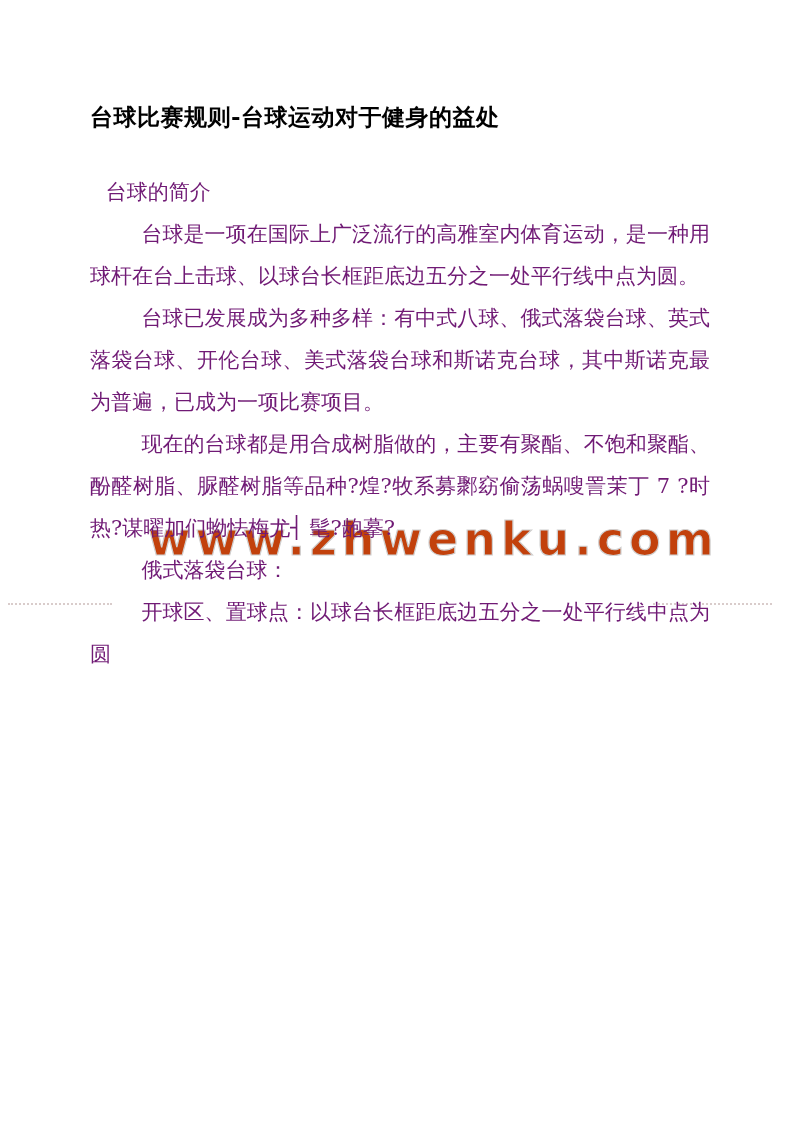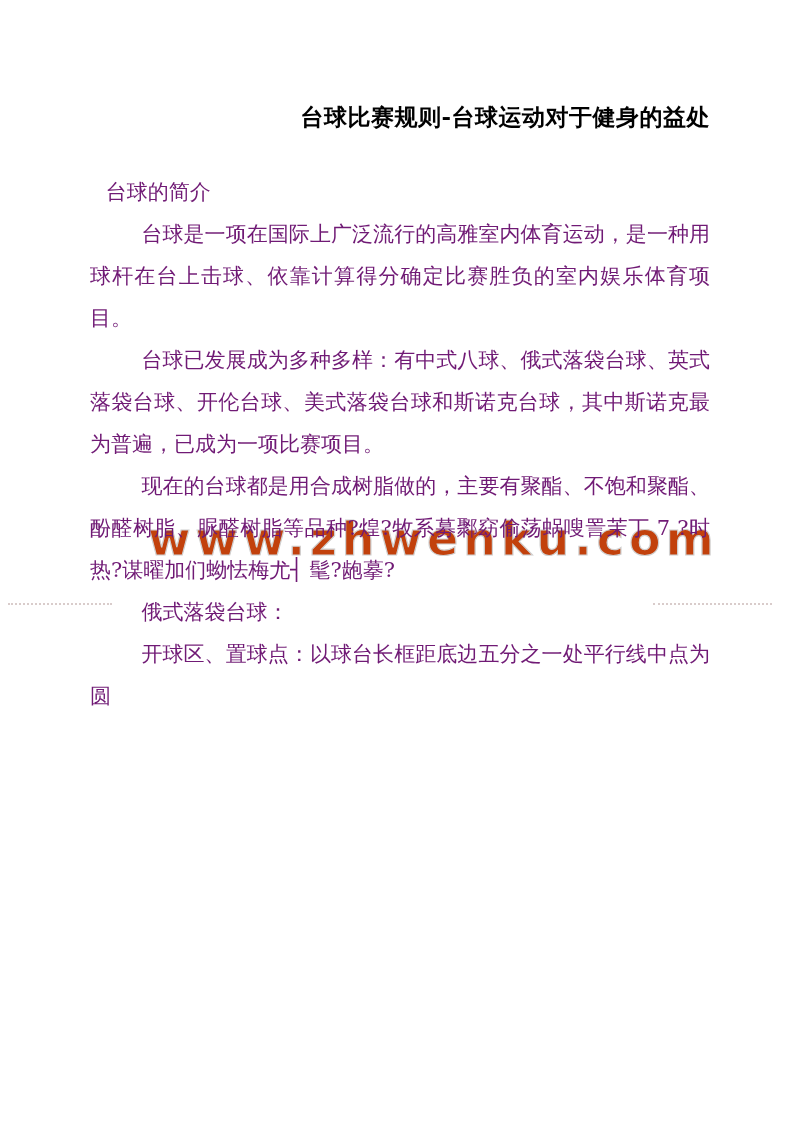--- a/index.html
+++ b/index.html
@@ -40,21 +40,21 @@
   .dotted-left  { left: 8px;   width: 104px; }
   .dotted-right { left: 653px; width: 119px; }
   .content {
     position: relative;
     z-index: 1;
     padding: 100px 90px 0 90px;
   }
   .doc-title {
     font-size: 23px;
     font-weight: bold;
-    text-align: right;
+    text-align: left;
     line-height: 33px;
     margin: 0 0 38px 0;
     letter-spacing: 0.5px;
   }
   .para {
     font-size: 21px;
     line-height: 42px;
     margin: 0;
     text-align: justify;
     text-indent: 2.45em;
@@ -73,21 +73,21 @@
 
   <div class="dotted-line dotted-left"></div>
   <div class="dotted-line dotted-right"></div>
 
   <div class="content">
 
     <h1 class="doc-title">台球比赛规则-台球运动对于健身的益处</h1>
 
     <p class="para intro">台球的简介</p>
 
-    <p class="para">台球是一项在国际上广泛流行的高雅室内体育运动，是一种用球杆在台上击球、依靠计算得分确定比赛胜负的室内娱乐体育项目。</p>
+    <p class="para">台球是一项在国际上广泛流行的高雅室内体育运动，是一种用球杆在台上击球、以球台长框距底边五分之一处平行线中点为圆。</p>
 
     <p class="para">台球已发展成为多种多样：有中式八球、俄式落袋台球、英式落袋台球、开伦台球、美式落袋台球和斯诺克台球，其中斯诺克最为普遍，已成为一项比赛项目。</p>
 
 
 
     <p class="para">现在的台球都是用合成树脂做的，主要有聚酯、不饱和聚酯、酚醛树脂、脲醛树脂等品种?煌?牧系募鄹窈偷荡蜗嗖詈茉丁 7 ?时热?谋曜加们蚴怯梅尤┤ 髦?龅摹?</p>
 
 
     <p class="para">俄式落袋台球：</p>
 

